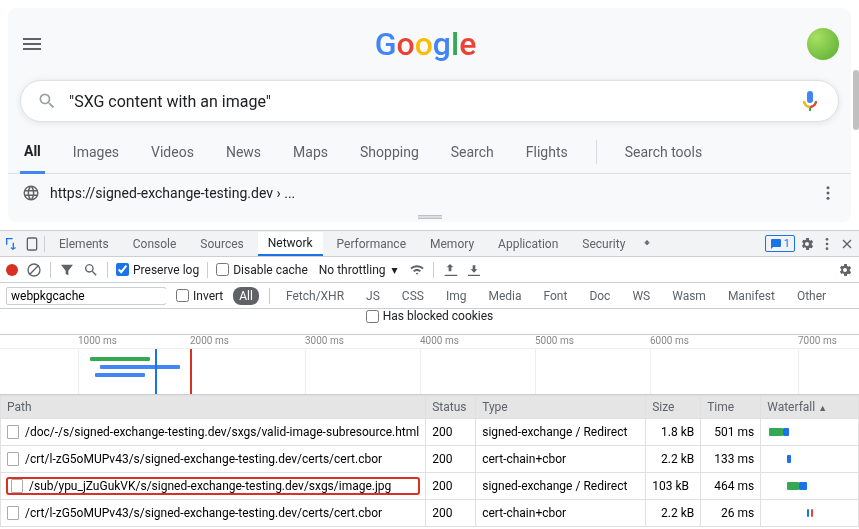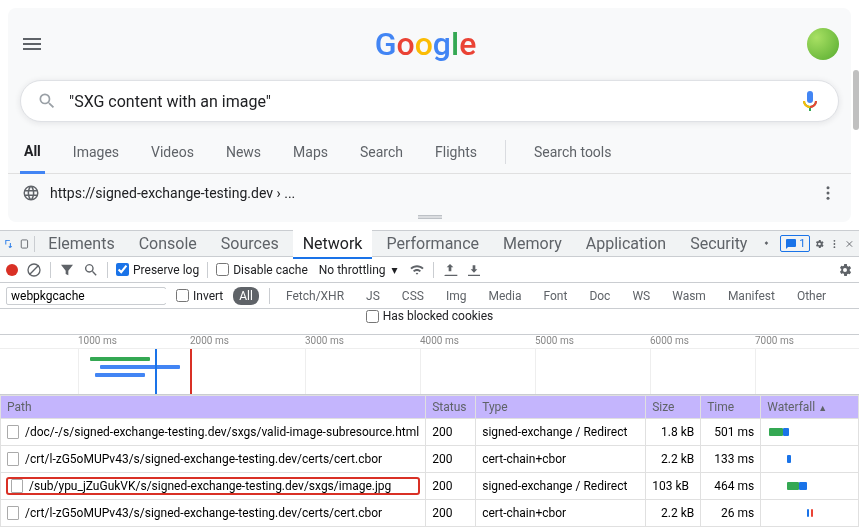--- a/index.html
+++ b/index.html
@@ -24,21 +24,21 @@
 .result-row { display: flex; align-items: center; padding: 10px 14px; gap: 10px; }
 .globe-icon { width: 18px; height: 18px; fill: #5f6368; }
 .result-url { font-size: 14px; color: #202124; }
 .overflow-dots { margin-left: auto; width: 18px; height: 18px; fill: #5f6368; cursor: pointer; }
 .drag-handle { height: 10px; display: flex; justify-content: center; align-items: center; }
 .drag-handle svg { width: 24px; height: 4px; fill: #bdc1c6; }
 
 
 .devtools { position: absolute; left: 0; right: 0; bottom: 0; top: 230px; background: #fff; border-top: 1px solid #cacdd1; font-family: '.SFNSText-Regular','Segoe UI',Tahoma,sans-serif; font-size: 12px; }
 .dt-tabs { display: flex; align-items: center; height: 26px; border-bottom: 1px solid #cacdd1; background: #f1f3f4; padding: 0 4px; gap: 4px; }
-.dt-tab { padding: 4px 10px; color: #5f6368; cursor: pointer; font-size: 16px; }
+.dt-tab { padding: 4px 10px; color: #5f6368; cursor: pointer; font-size: 12px; }
 .dt-tab.active { color: #202124; border-bottom: 2px solid #1a73e8; background: #fff; margin-bottom: -1px; }
 .dt-icon { width: 16px; height: 16px; fill: #5f6368; cursor: pointer; }
 .dt-spacer { flex: 1; }
 .issue-badge { display: flex; align-items: center; gap: 2px; padding: 1px 4px; border: 1px solid #1a73e8; border-radius: 2px; font-size: 11px; color: #1a73e8; }
 .dt-toolbar { display: flex; align-items: center; height: 26px; border-bottom: 1px solid #cacdd1; padding: 0 6px; gap: 8px; }
 .dt-toolbar .sep { width: 1px; height: 16px; background: #cacdd1; }
 .record-btn { width: 12px; height: 12px; background: #d93025; border-radius: 50%; cursor: pointer; }
 .chk { display: flex; align-items: center; gap: 4px; font-size: 12px; color: #202124; }
 .chk input { width: 13px; height: 13px; accent-color: #1a73e8; }
 .dt-select { border: 1px solid transparent; background: transparent; font-size: 12px; color: #202124; padding: 2px 2px; }
@@ -57,21 +57,21 @@
 .timeline .tick { position: absolute; top: 0; }
 .timeline .tick::after { content: ''; position: absolute; left: 0; top: 13px; width: 1px; height: 46px; background: #eee; }
 .tl-band { position: absolute; height: 4px; border-radius: 1px; }
 .tl-green { background: #34a853; }
 .tl-blue { background: #4285f4; }
 .tl-vline { position: absolute; top: 14px; bottom: 0; width: 2px; }
 
 
 .net-table { width: 100%; border-collapse: collapse; }
 .net-table th, .net-table td { border: 1px solid #e0e0e0; padding: 4px 6px; font-size: 12px; text-align: left; height: 21px; white-space: nowrap; overflow: hidden; text-overflow: ellipsis; }
-.net-table th { background: #c4b5fd; color: #5f6368; font-weight: normal; position: sticky; top: 0; }
+.net-table th { background: #e5e5e5; color: #5f6368; font-weight: normal; position: sticky; top: 0; }
 .col-path { width: 420px; }
 .col-status { width: 50px; }
 .col-type { width: 170px; }
 .col-size { width: 55px; text-align: right; }
 .col-time { width: 60px; text-align: right; }
 .col-waterfall { }
 .path-cell { display: flex; align-items: center; gap: 6px; }
 .file-icon { width: 12px; height: 14px; border: 1px solid #aaa; border-radius: 1px; flex-shrink:0; }
 .highlight-row td:first-child .path-cell { outline: 2px solid #d93025; outline-offset: -1px; border-radius: 2px; padding: 1px 4px; }
 .wf-cell { position: relative; height: 18px; }
@@ -110,20 +110,21 @@
         <path fill="#ea4335" d="M19 12h-2a5 5 0 01-5 5v2a7 7 0 007-7z"></path>
         <path fill="#fbbc05" d="M7 12H5a7 7 0 007 7v-2a5 5 0 01-5-5z"></path>
       </svg>
   </div>
   <div class="tabs-row">
     <span class="tab active">All</span>
     <span class="tab">Images</span>
     <span class="tab">Videos</span>
     <span class="tab">News</span>
     <span class="tab">Maps</span>
+    <span class="tab">Shopping</span>
     <span class="tab">Search</span>
     <span class="tab">Flights</span>
     <span class="tab-sep"></span>
     <span class="tab">Search tools</span>
   </div>
   <div class="result-row">
     <svg class="globe-icon" viewBox="0 0 24 24">
         <path d="M12 2a10 10 0 100 20 10 10 0 000-20zm6.93 6h-2.95a15.65 15.65 0 00-1.38-3.56A8.03 8.03 0 0118.93 8zM12 4.04c.83 1.2 1.48 2.53 1.91 3.96h-3.82c.43-1.43 1.08-2.76 1.91-3.96zM4.26 14a7.95 7.95 0 010-4h3.38a16.5 16.5 0 000 4H4.26zm.82 2h2.95c.32 1.25.78 2.45 1.38 3.56A8.03 8.03 0 015.08 16zm2.95-8H5.08a8.03 8.03 0 014.33-3.56A15.65 15.65 0 008.03 8zM12 19.96c-.83-1.2-1.48-2.53-1.91-3.96h3.82c-.43 1.43-1.08 2.76-1.91 3.96zM14.34 14H9.66a14.7 14.7 0 010-4h4.68a14.7 14.7 0 010 4zm.25 5.56c.6-1.11 1.06-2.31 1.38-3.56h2.95a8.03 8.03 0 01-4.33 3.56zM16.36 14a16.5 16.5 0 000-4h3.38a7.95 7.95 0 010 4h-3.38z"></path>
       </svg>
     <span class="result-url">https://signed-exchange-testing.dev › ...</span>
@@ -264,21 +265,21 @@
   </div>
 
   <div class="timeline">
     <div class="ticks">
       <span class="tick" style="left:78px">1000 ms</span>
       <span class="tick" style="left:190px">2000 ms</span>
       <span class="tick" style="left:305px">3000 ms</span>
       <span class="tick" style="left:420px">4000 ms</span>
       <span class="tick" style="left:535px">5000 ms</span>
       <span class="tick" style="left:650px">6000 ms</span>
-      <span class="tick" style="left:755px">7000 ms</span>
+      <span class="tick" style="left:798px">7000 ms</span>
     </div>
     <span class="tl-band tl-green" style="left:90px;top:22px;width:60px"></span>
     <span class="tl-band tl-blue" style="left:100px;top:30px;width:80px"></span>
     <span class="tl-band tl-blue" style="left:95px;top:38px;width:50px"></span>
     <span class="tl-vline" style="left:155px;background:#1a73e8"></span>
     <span class="tl-vline" style="left:190px;background:#d93025"></span>
   </div>
 
   <table class="net-table">
     <thead>

